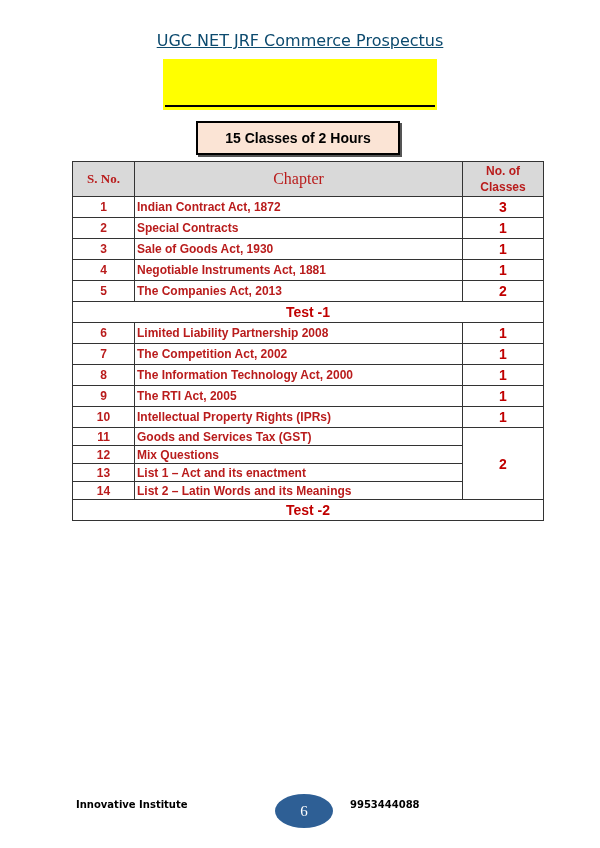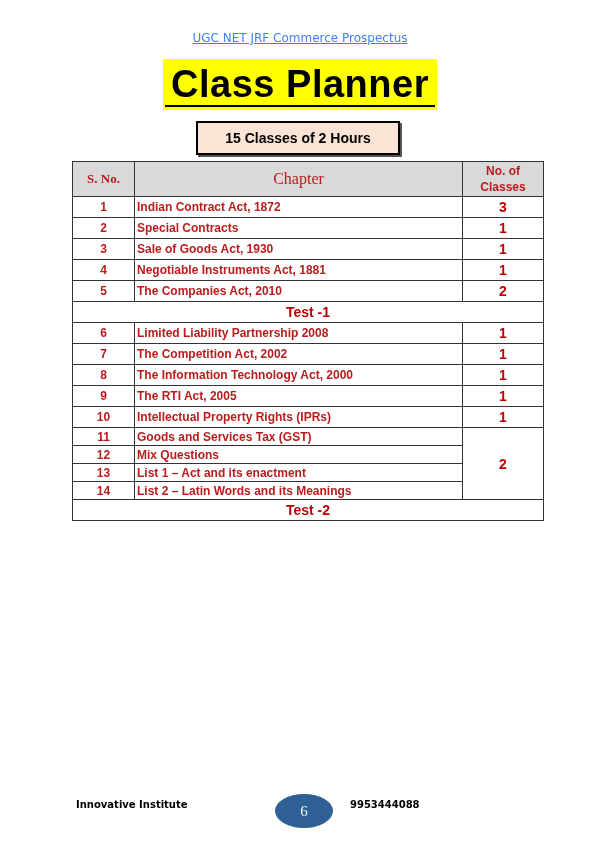--- a/index.html
+++ b/index.html
@@ -1,17 +1,17 @@
 <!DOCTYPE html>
 <html><head>
 <meta charset="utf-8">
 <style>
   html, body { margin:0; padding:0; }
   body { width:600px; height:848px; background:#ffffff; position:relative; overflow:hidden; font-family:"Liberation Sans", sans-serif; }
-  .header-title { position:absolute; top:31px; left:0; width:600px; text-align:center; font-family:"DejaVu Sans", sans-serif; font-size:12px; text-decoration:underline; color:#3b82f6; }
+  .header-title { position:absolute; top:31px; left:0; width:600px; text-align:center; font-family:"DejaVu Sans", sans-serif; font-size:16px; text-decoration:underline; color:#0c4a6e; }
   .main-title { position:absolute; left:163px; top:59px; width:274px; height:51px; background:#ffff00; }
   .main-title span { position:absolute; left:0; right:0; top:3px; text-align:center; font-family:"Liberation Sans", sans-serif; font-weight:900; font-size:38px; line-height:44px; color:#000; letter-spacing:0.5px; }
   .main-title .uline { position:absolute; left:2px; right:2px; top:46px; height:2px; background:#000; }
   .subtitle-box { position:absolute; left:196px; top:121px; width:200px; height:30px; background:#fbe4d5; border:2px solid #000; box-shadow:2px 2px 0 #555; text-align:center; font-weight:bold; font-size:14px; line-height:30px; color:#000; }
   table { position:absolute; left:72px; top:161px; width:472px; border-collapse:collapse; }
   td, th { border:1px solid #333; padding:0; color:#b91c1c; }
   th { background:#d9d9d9; height:34px; }
   th.sno { width:61px; font-family:"Liberation Serif", serif; font-weight:bold; font-size:13px; }
   th.chap { font-family:"Liberation Serif", serif; font-weight:normal; font-size:16px; }
   th.num { width:80px; font-family:Liberation Sans, sans-serif; font-weight:bold; font-size:12px; line-height:16px; }
@@ -24,21 +24,20 @@
   .footer-left { position:absolute; left:76px; top:799px; font-family:"DejaVu Sans", sans-serif; font-size:10px; font-weight:bold; color:#000; }
   .footer-page { position:absolute; left:275px; top:794px; width:58px; height:34px; border-radius:50%; background:#2e5f95; color:#fff; text-align:center; line-height:34px; font-family:"Liberation Serif", serif; font-size:15px; }
   .footer-right { position:absolute; left:350px; top:799px; font-family:"DejaVu Sans", sans-serif; font-size:10px; font-weight:bold; color:#000; }
 </style>
 </head>
 <body>
 
 <div class="header-title">UGC NET JRF Commerce Prospectus</div>
 
 <div class="main-title">
-  <span>Class Planner</span>
   <div class="uline"></div>
 </div>
 
 <div class="subtitle-box">15 Classes of 2 Hours</div>
 
 <table>
   <tbody>
       <tr>
     <th class="sno">S. No.</th>
     <th class="chap">Chapter</th>
@@ -59,21 +58,21 @@
     <td class="c-chap">Sale of Goods Act, 1930</td>
     <td class="c-num">1</td>
   </tr>
   <tr>
     <td class="c-sno">4</td>
     <td class="c-chap">Negotiable Instruments Act, 1881</td>
     <td class="c-num">1</td>
   </tr>
   <tr>
     <td class="c-sno">5</td>
-    <td class="c-chap">The Companies Act, 2010</td>
+    <td class="c-chap">The Companies Act, 2013</td>
     <td class="c-num">2</td>
   </tr>
   <tr>
     <td class="test" colspan="3">Test -1</td>
   </tr>
   <tr>
     <td class="c-sno">6</td>
     <td class="c-chap">Limited Liability Partnership 2008</td>
     <td class="c-num">1</td>
   </tr>

